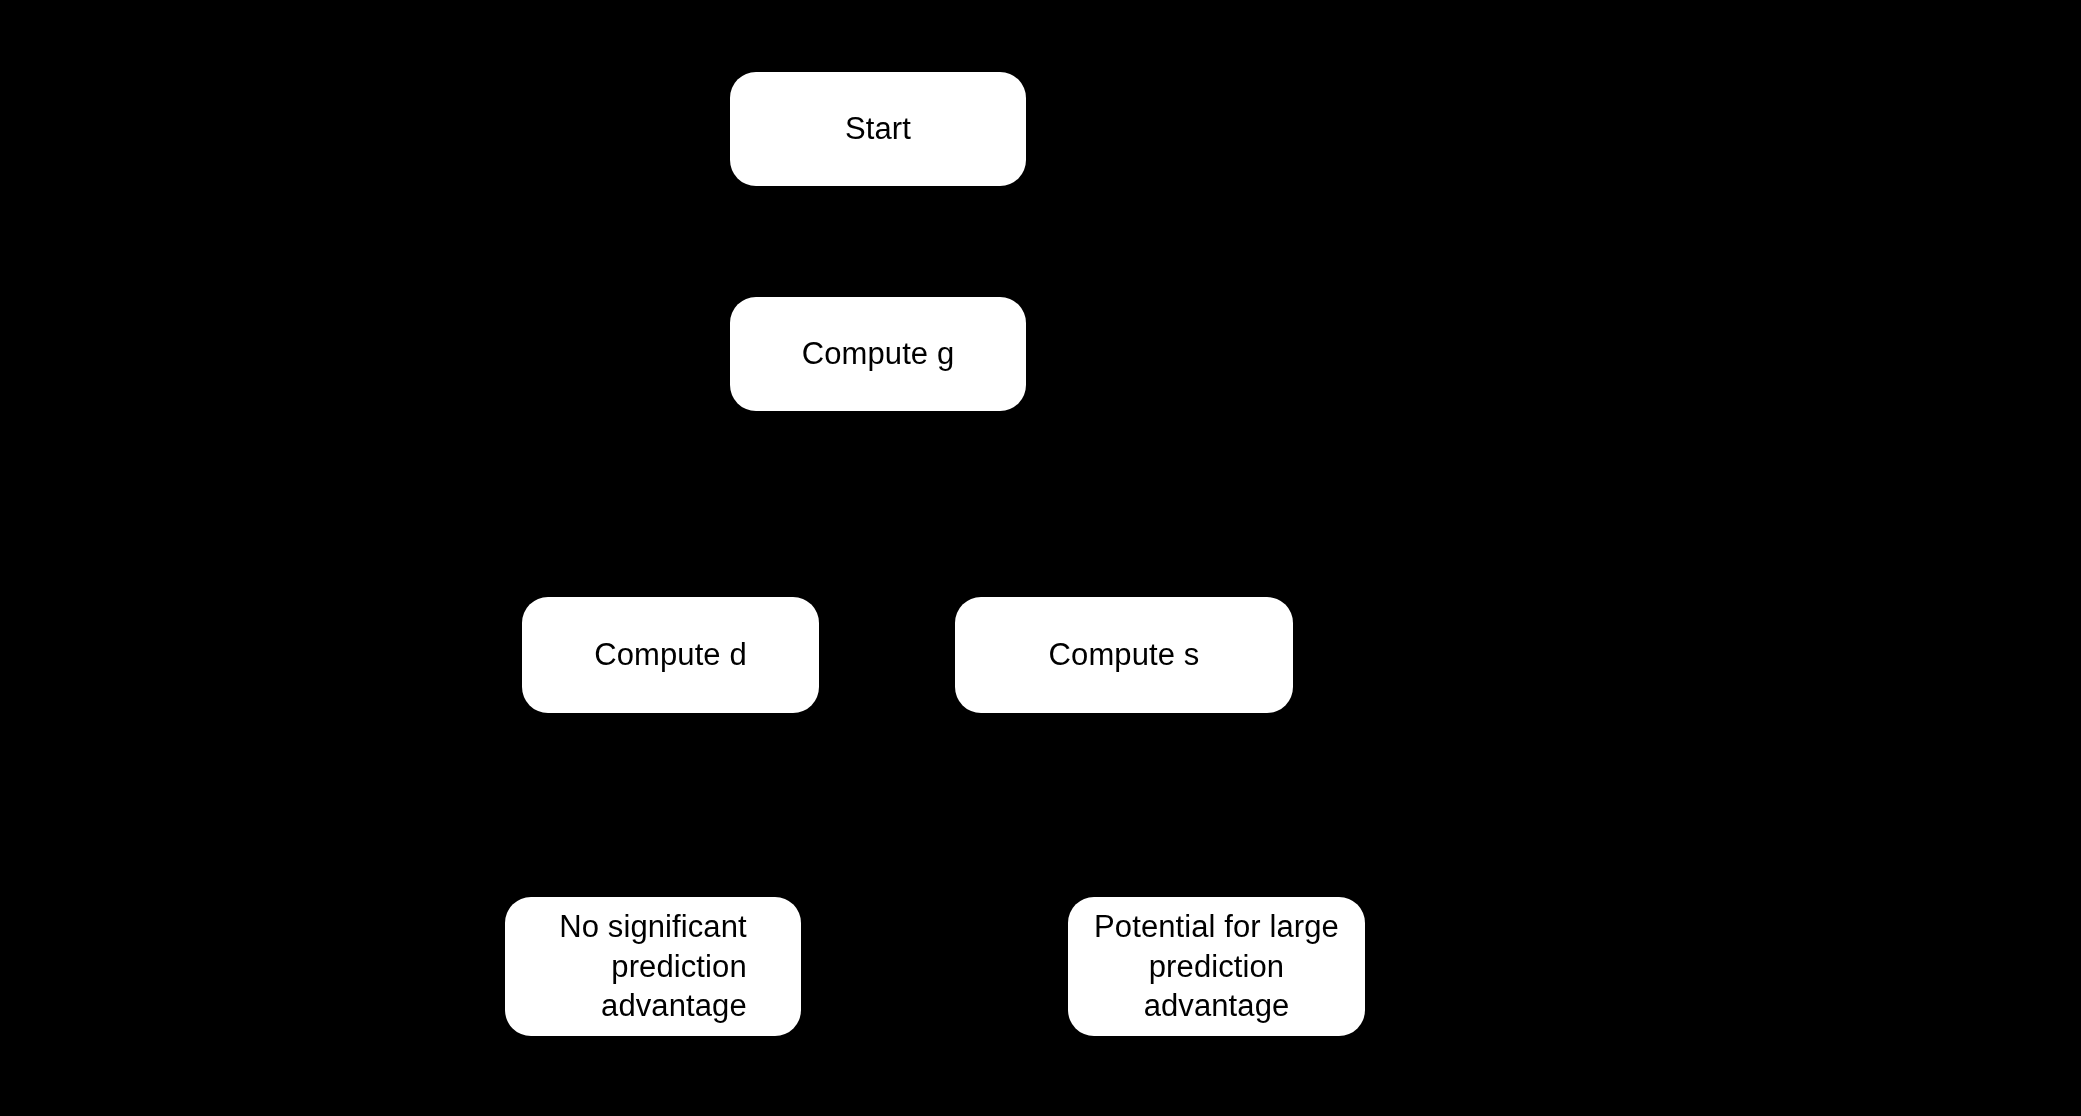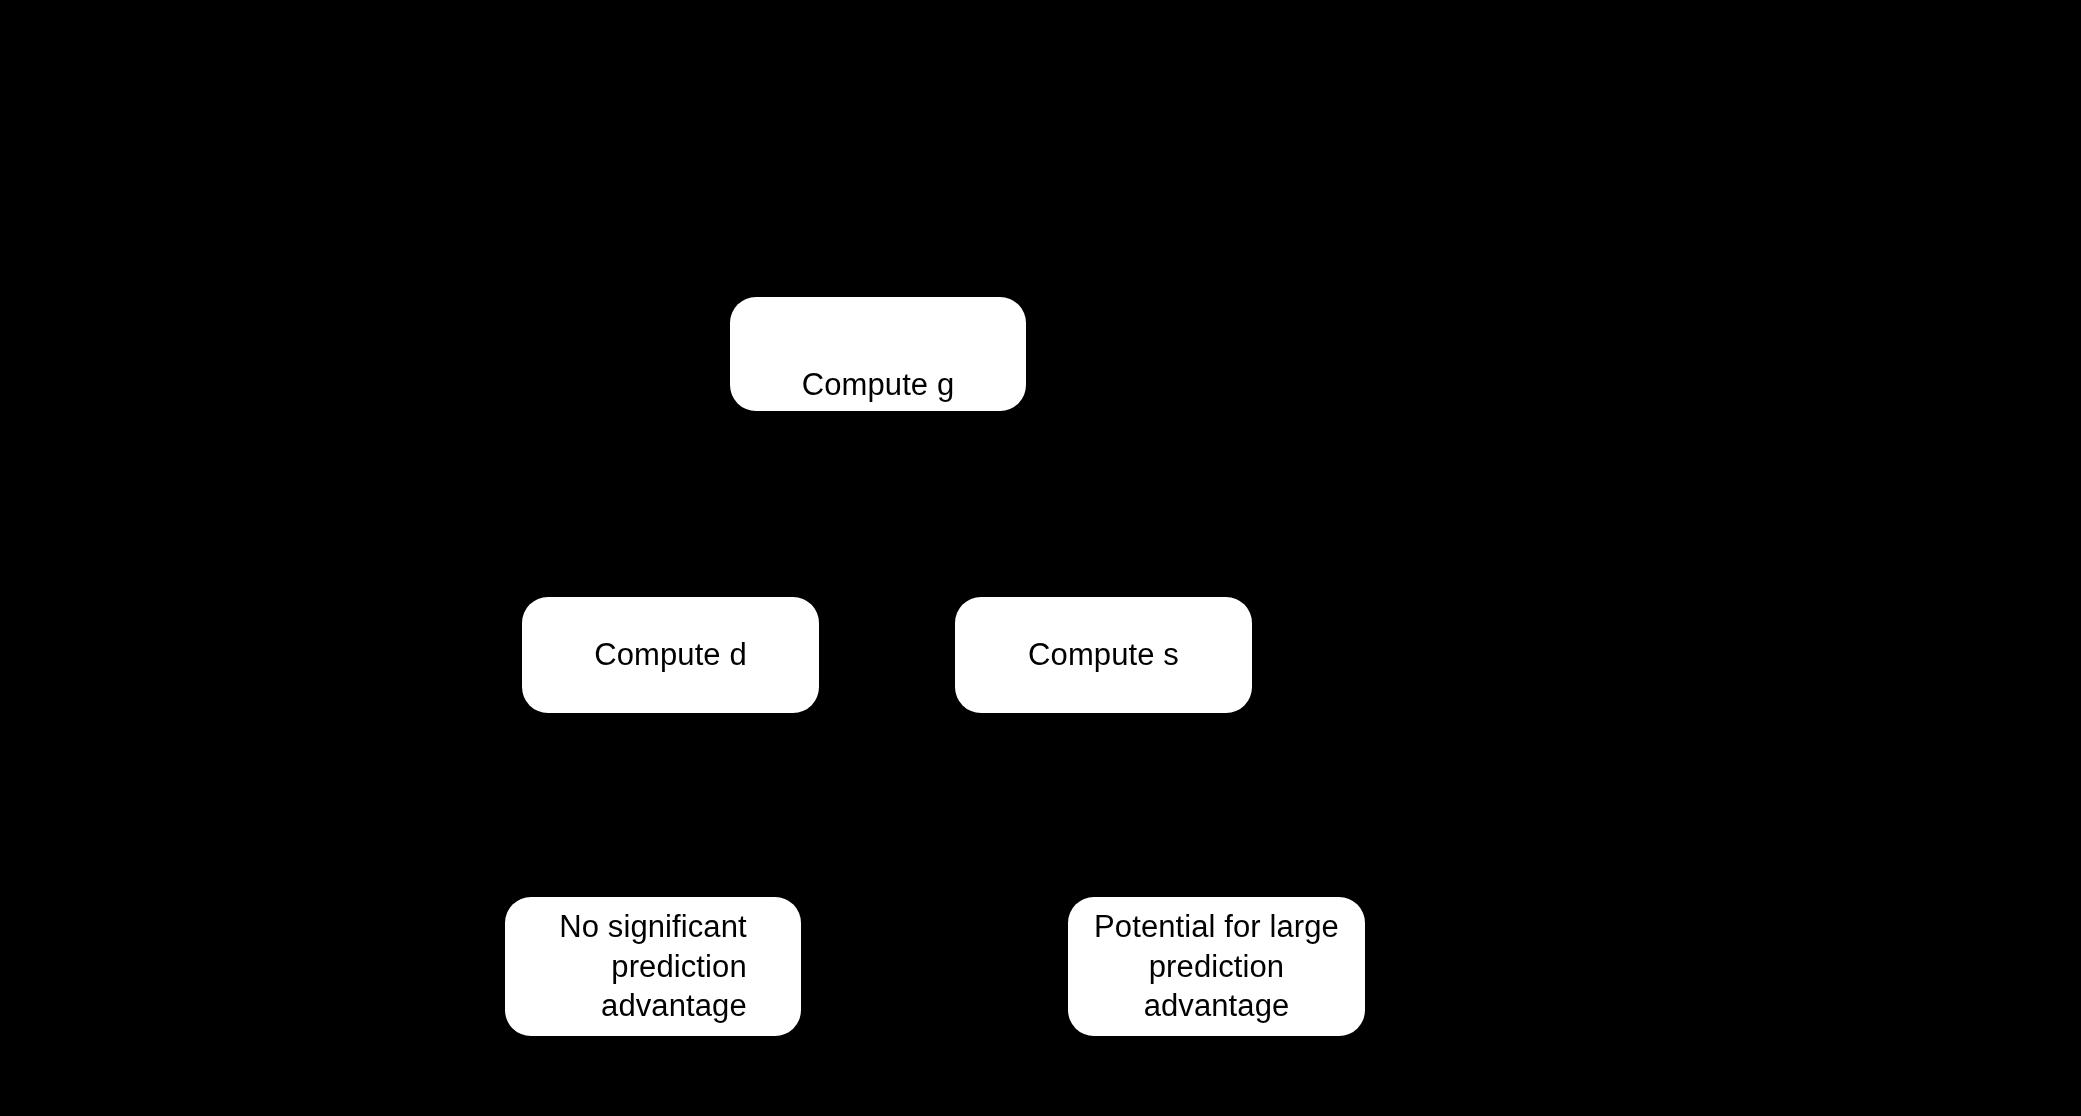--- a/index.html
+++ b/index.html
@@ -50,23 +50,23 @@
     display: block;
     white-space: pre-line;
     font-size: 31px;
     font-weight: 400;
     letter-spacing: 0.1px;
     color: #000000;
   }
 
   
   #node-start        { left: 730px;  top: 72px;  width: 296px; height: 114px; }
-  #node-compute-g    { left: 730px;  top: 297px; width: 296px; height: 114px; align-items: flex-end; }
+  #node-compute-g    { left: 730px;  top: 297px; width: 296px; height: 114px; }
   #node-compute-d    { left: 522px;  top: 597px; width: 297px; height: 116px; }
-  #node-compute-s    { left: 955px;  top: 597px; width: 297px; height: 116px; }
+  #node-compute-s    { left: 955px;  top: 597px; width: 338px; height: 116px; }
   #node-no-advantage { left: 505px;  top: 897px; width: 296px; height: 139px; text-align: right; }
   #node-large-advantage { left: 1068px; top: 897px; width: 297px; height: 139px; }
 
   
   .arrow-stub {
     position: absolute;
     width: 9px;
     height: 7px;
     background: #ffffff;
     border-radius: 2px 2px 0 0;
@@ -86,20 +86,23 @@
     </defs>
     <g stroke="#000000" stroke-width="4" fill="none" marker-end="url(#arrow)">
       <path d="M878,186 L878,293"></path>
       <path d="M878,411 L878,500 L653,500 L653,593"></path>
       <path d="M878,411 L878,500 L1103,500 L1103,593"></path>
       <path d="M653,713 L653,893"></path>
       <path d="M1103,713 L1103,800 L1216,800 L1216,893"></path>
     </g>
   </svg>
 
+  <div class="node" id="node-start">
+    <span class="node-label">Start</span>
+  </div>
 
   <div class="node" id="node-compute-g">
     <span class="node-label">Compute g</span>
   </div>
 
   <div class="node" id="node-compute-d">
     <span class="node-label">Compute d</span>
   </div>
 
   <div class="node" id="node-compute-s">

